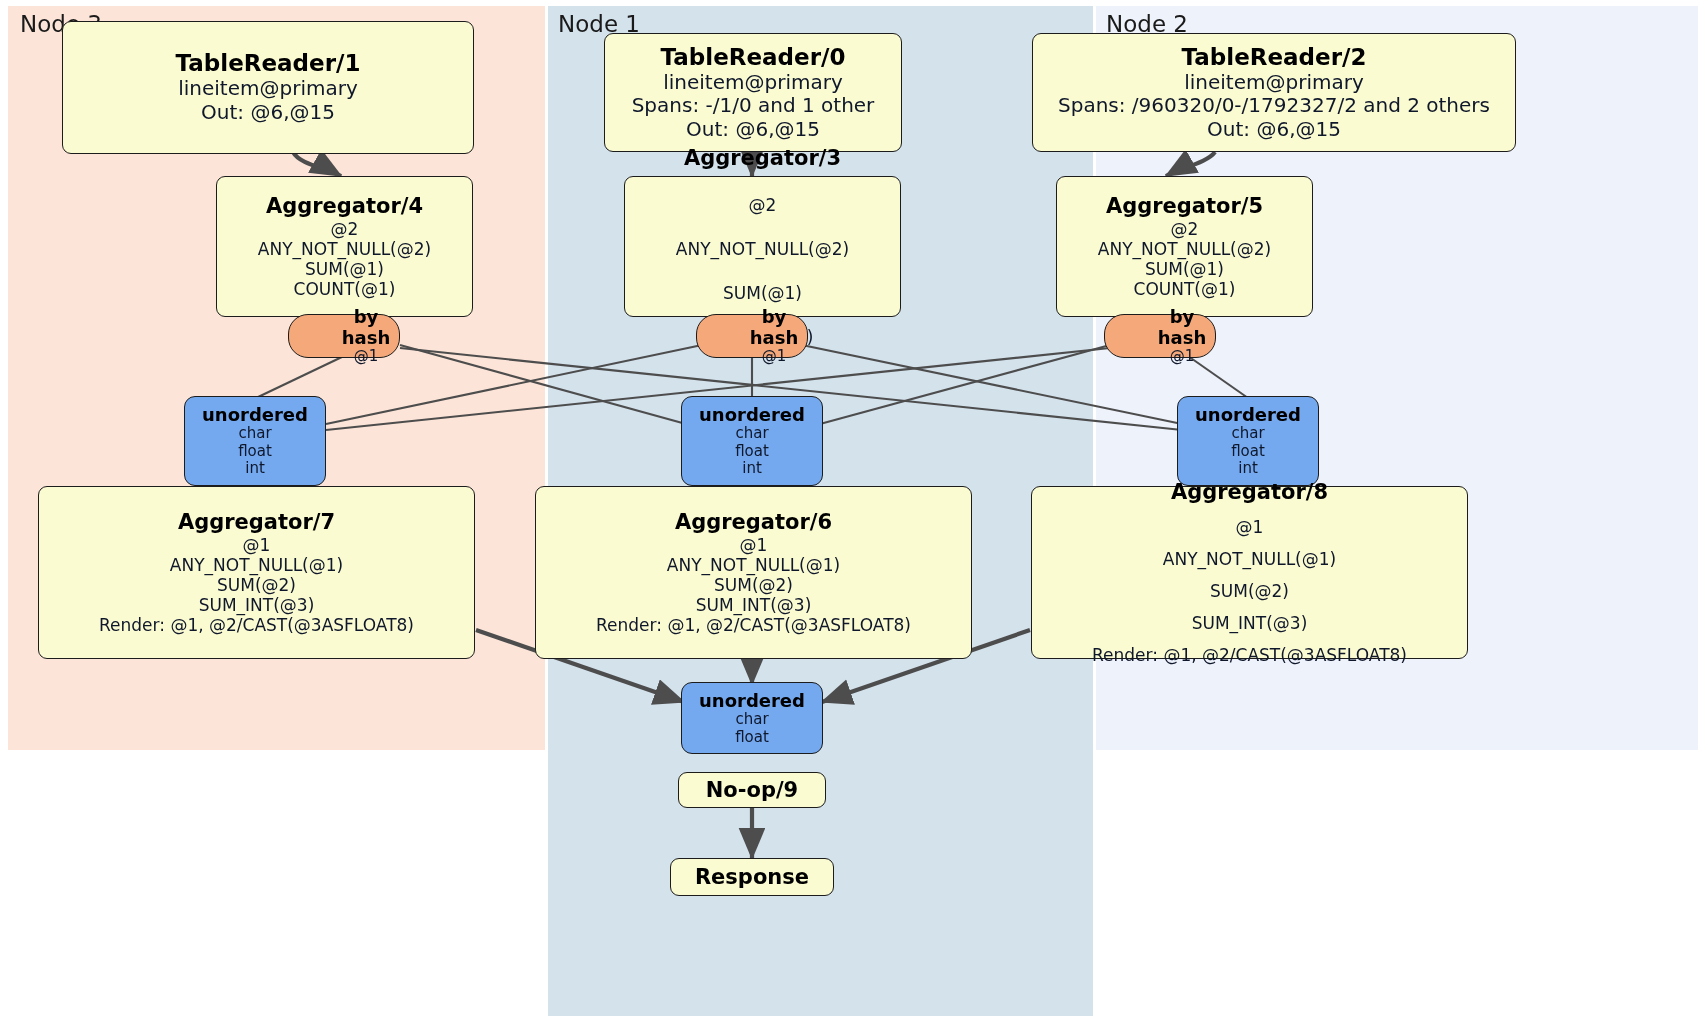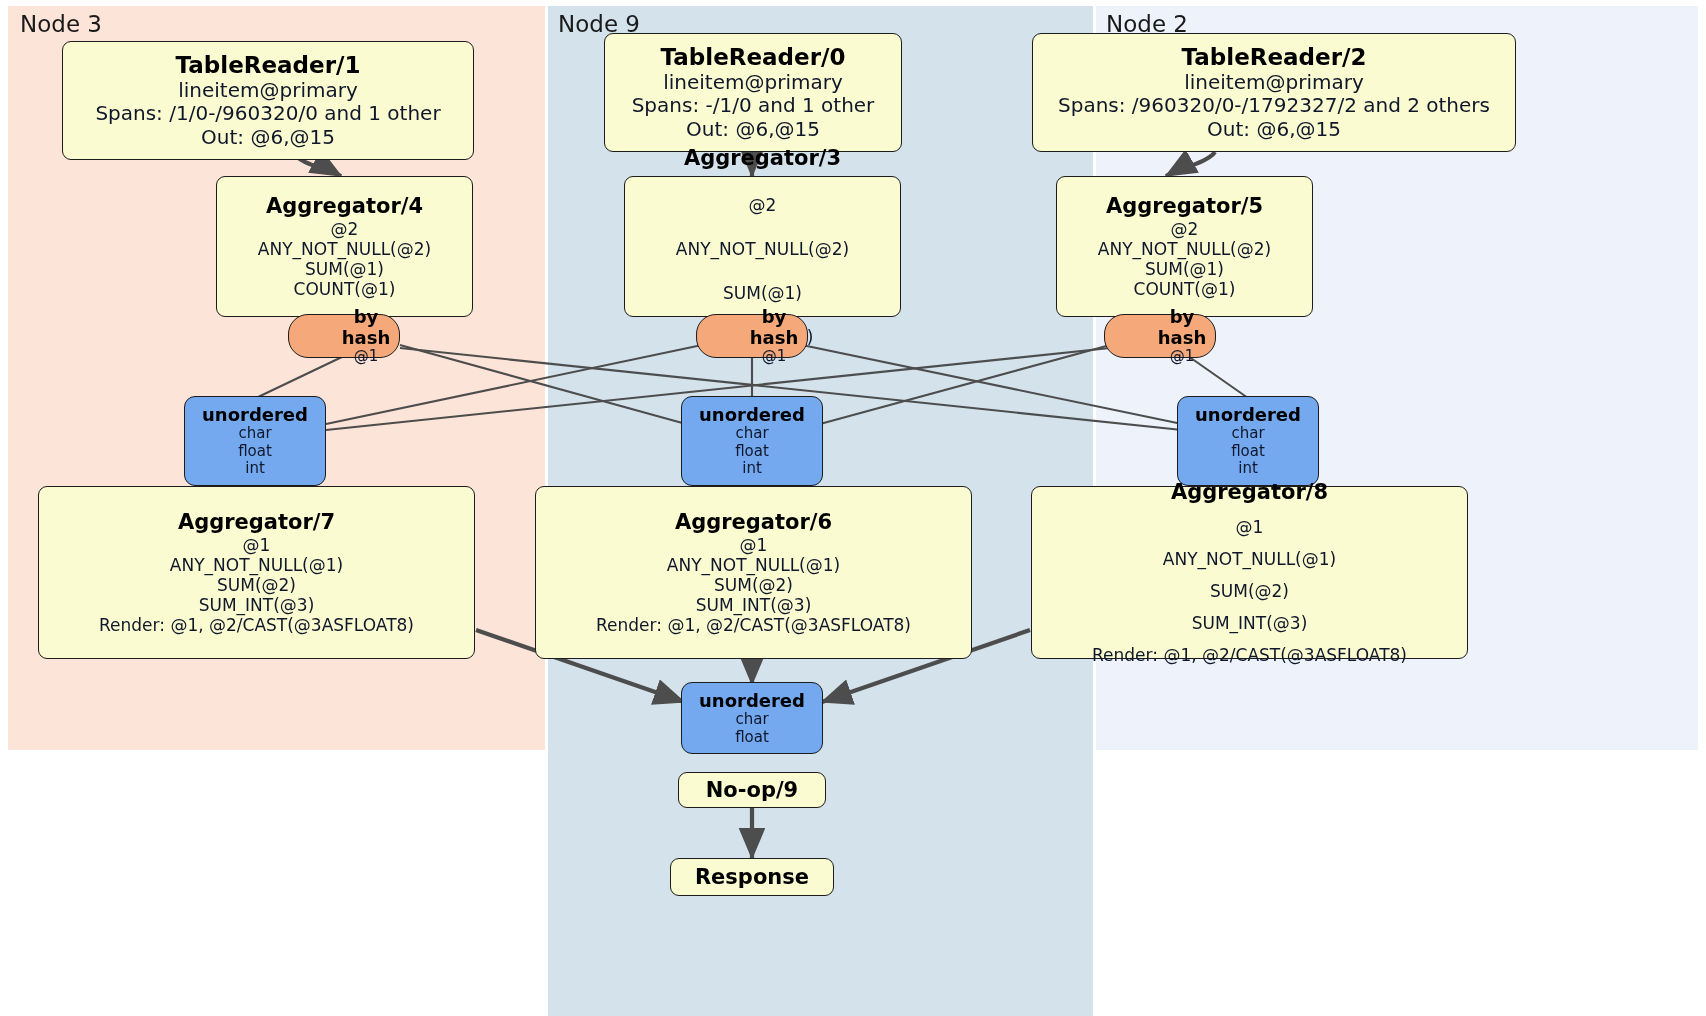--- a/index.html
+++ b/index.html
@@ -32,21 +32,21 @@
 </head>
 <body>
 
 <div id="stage">
 
   <div class="panel" style="left:8px;top:6px;width:537px;height:744px;background:#fce5d8;"></div>
   <div class="panel" style="left:548px;top:6px;width:545px;height:1010px;background:#d4e2ec;"></div>
   <div class="panel" style="left:1096px;top:6px;width:602px;height:744px;background:#eef2fb;"></div>
 
   <div class="panel-label" style="left:20px;top:11px;">Node 3</div>
-  <div class="panel-label" style="left:558px;top:11px;">Node 9</div>
+  <div class="panel-label" style="left:558px;top:11px;">Node 1</div>
   <div class="panel-label" style="left:1106px;top:11px;">Node 2</div>
 
   <svg id="wires" viewBox="0 0 1706 1016">
     <defs>
       <marker id="ah" markerWidth="9" markerHeight="9" refX="7.2" refY="3.2" orient="auto" markerUnits="strokeWidth">
         <path d="M0,0 L7.6,3.2 L0,6.4 z" fill="#4d4d4d"></path>
       </marker>
       <marker id="ah-thin" markerWidth="9" markerHeight="9" refX="7.2" refY="3.2" orient="auto" markerUnits="strokeWidth">
         <path d="M0,0 L7.6,3.2 L0,6.4 z" fill="#4d4d4d"></path>
       </marker>
@@ -70,24 +70,23 @@
 
     <path d="M476,630 L684,702" stroke="#4d4d4d" stroke-width="4.2" fill="none" marker-end="url(#ah)"></path>
 
     <path d="M752,650 L752,684" stroke="#4d4d4d" stroke-width="4.2" fill="none" marker-end="url(#ah)"></path>
 
     <path d="M1030,630 L822,702" stroke="#4d4d4d" stroke-width="4.2" fill="none" marker-end="url(#ah)"></path>
 
     <path d="M752,790 L752,858" stroke="#4d4d4d" stroke-width="4.2" fill="none" marker-end="url(#ah)"></path>
   </svg>
 
-  <div class="node proc" style="left:62px;top:41px;width:412px;height:119px;">
+  <div class="node proc" style="left:62px;top:21px;width:412px;height:133px;">
     <div class="title t-lg">TableReader/1</div>
     <div class="sub s-md">lineitem@primary</div>
-    <div class="sub s-md">Spans: /1/0-/960320/0 and 1 other</div>
     <div class="sub s-md">Out: @6,@15</div>
   </div>
 
   <div class="node proc" style="left:216px;top:176px;width:257px;height:141px;">
     <div class="title t-md">Aggregator/4</div>
     <div class="sub s-sm">@2</div>
     <div class="sub s-sm">ANY_NOT_NULL(@2)</div>
     <div class="sub s-sm">SUM(@1)</div>
     <div class="sub s-sm">COUNT(@1)</div>
   </div>

